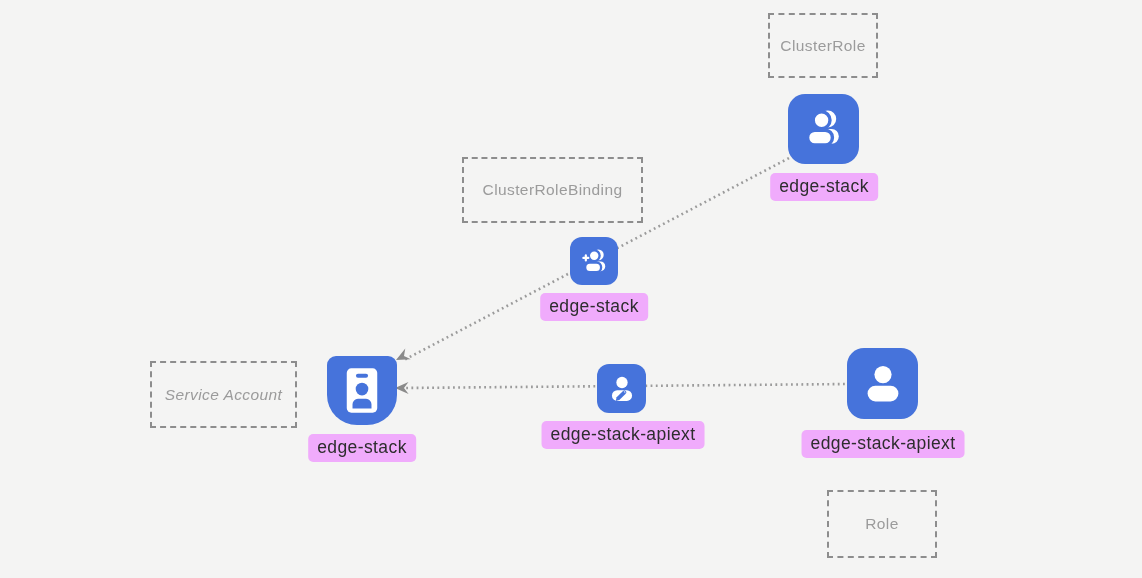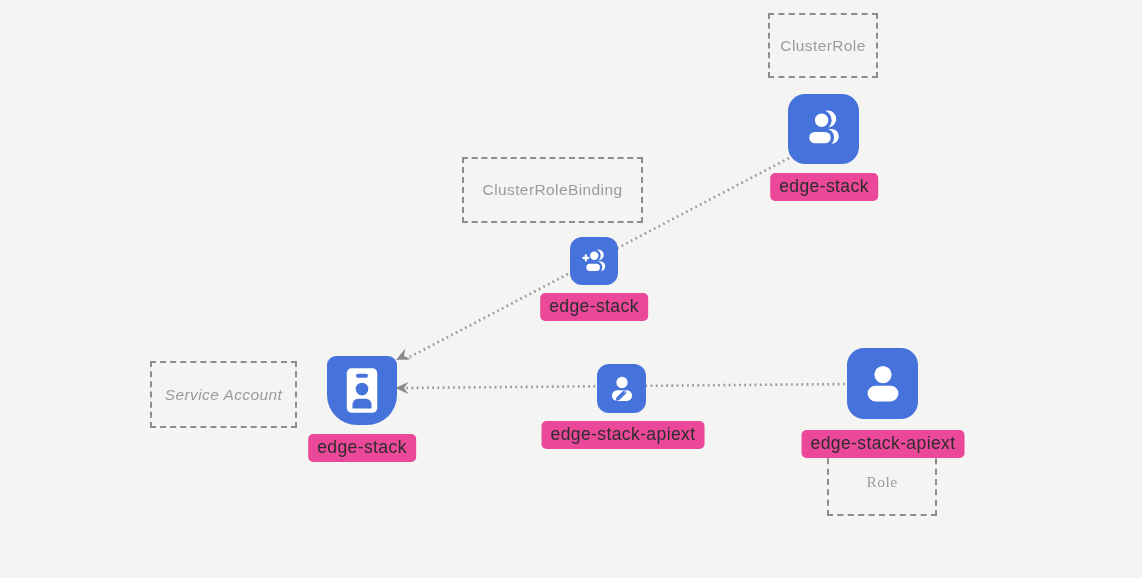--- a/index.html
+++ b/index.html
@@ -42,21 +42,21 @@
     justify-content:center;
     z-index:3;
   }
   .node-icon svg{display:block;}
   .icon-lg{width:71px;height:70px;border-radius:17px;}
   .icon-sm{width:48px;height:48px;border-radius:12px;}
   .icon-badge{width:70px;height:69px;border-radius:9px 9px 30px 30px;}
   .node-label{
     position:absolute;
     transform:translateX(-50%);
-    background:#ec4899;
+    background:#f0abfc;
     border-radius:5px;
     padding:3px 9px 4px 9px;
     font-size:17.5px;
     letter-spacing:0.4px;
     color:#2d2d2d;
     white-space:nowrap;
     z-index:3;
   }
 </style>
 </head>
@@ -73,21 +73,21 @@
 
   <div class="type-box" style="left:768px;top:13px;width:110px;height:65px;">
     <span>ClusterRole</span>
   </div>
   <div class="type-box" style="left:462px;top:157px;width:181px;height:66px;">
     <span>ClusterRoleBinding</span>
   </div>
   <div class="type-box" style="left:150px;top:361px;width:147px;height:67px;font-style:italic;">
     <span>Service Account</span>
   </div>
-  <div class="type-box" style="left:827px;top:448px;width:110px;height:68px;font-family:Liberation Serif, serif;">
+  <div class="type-box" style="left:827px;top:490px;width:110px;height:68px;">
     <span>Role</span>
   </div>
 
   <div class="node-icon icon-lg" style="left:788px;top:94px;">
     <svg width="48" height="48" viewBox="0 0 24 24">
       <circle cx="13.9" cy="7.0" r="4.2" fill="#ffffff"></circle>
       <rect x="7" y="12" width="12.4" height="7.4" rx="3.6" fill="#ffffff"></rect>
       <circle cx="10.8" cy="7.6" r="4.2" fill="#ffffff" stroke="#4673db" stroke-width="1.7"></circle>
       <rect x="3.8" y="12.6" width="12.4" height="7.4" rx="3.6" fill="#ffffff" stroke="#4673db" stroke-width="1.7"></rect>
     </svg>

